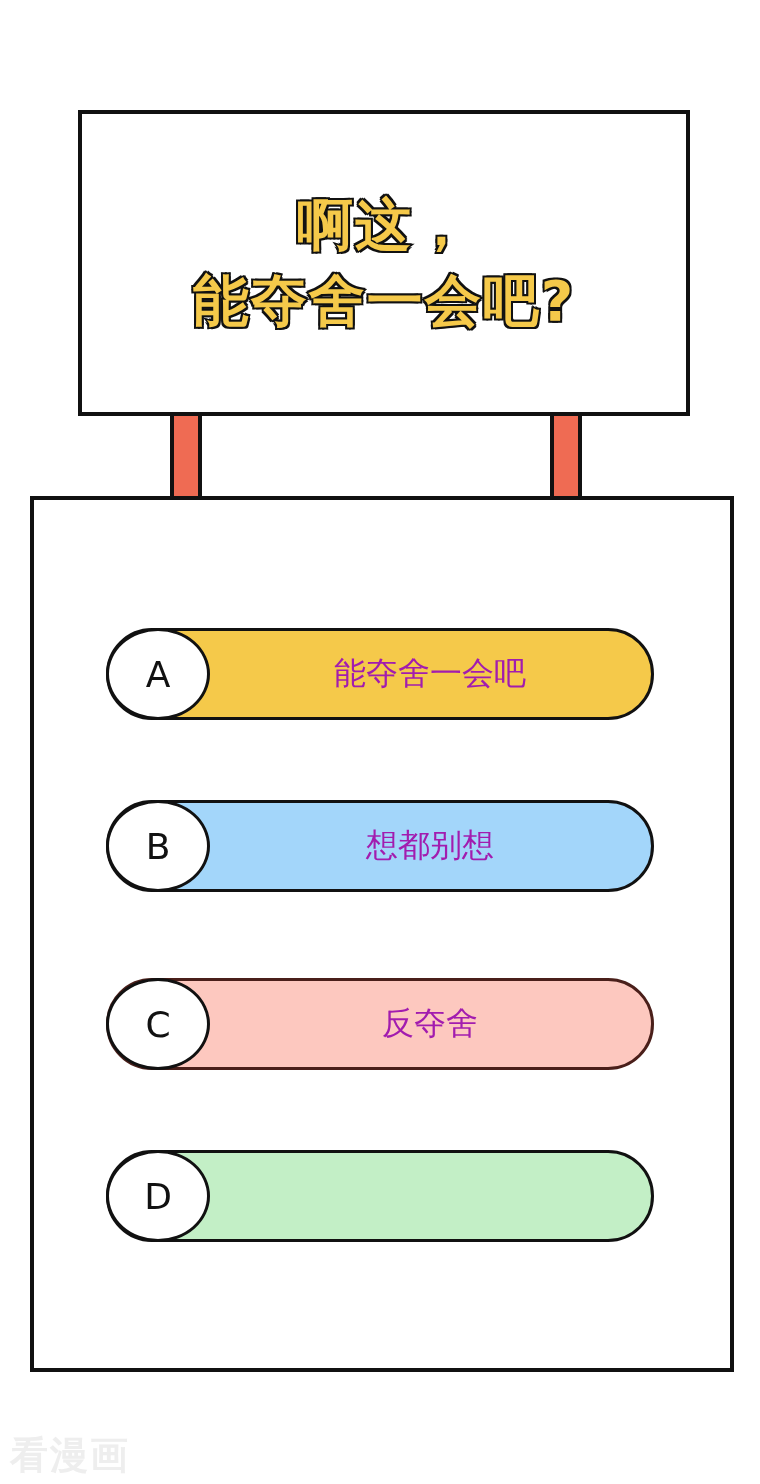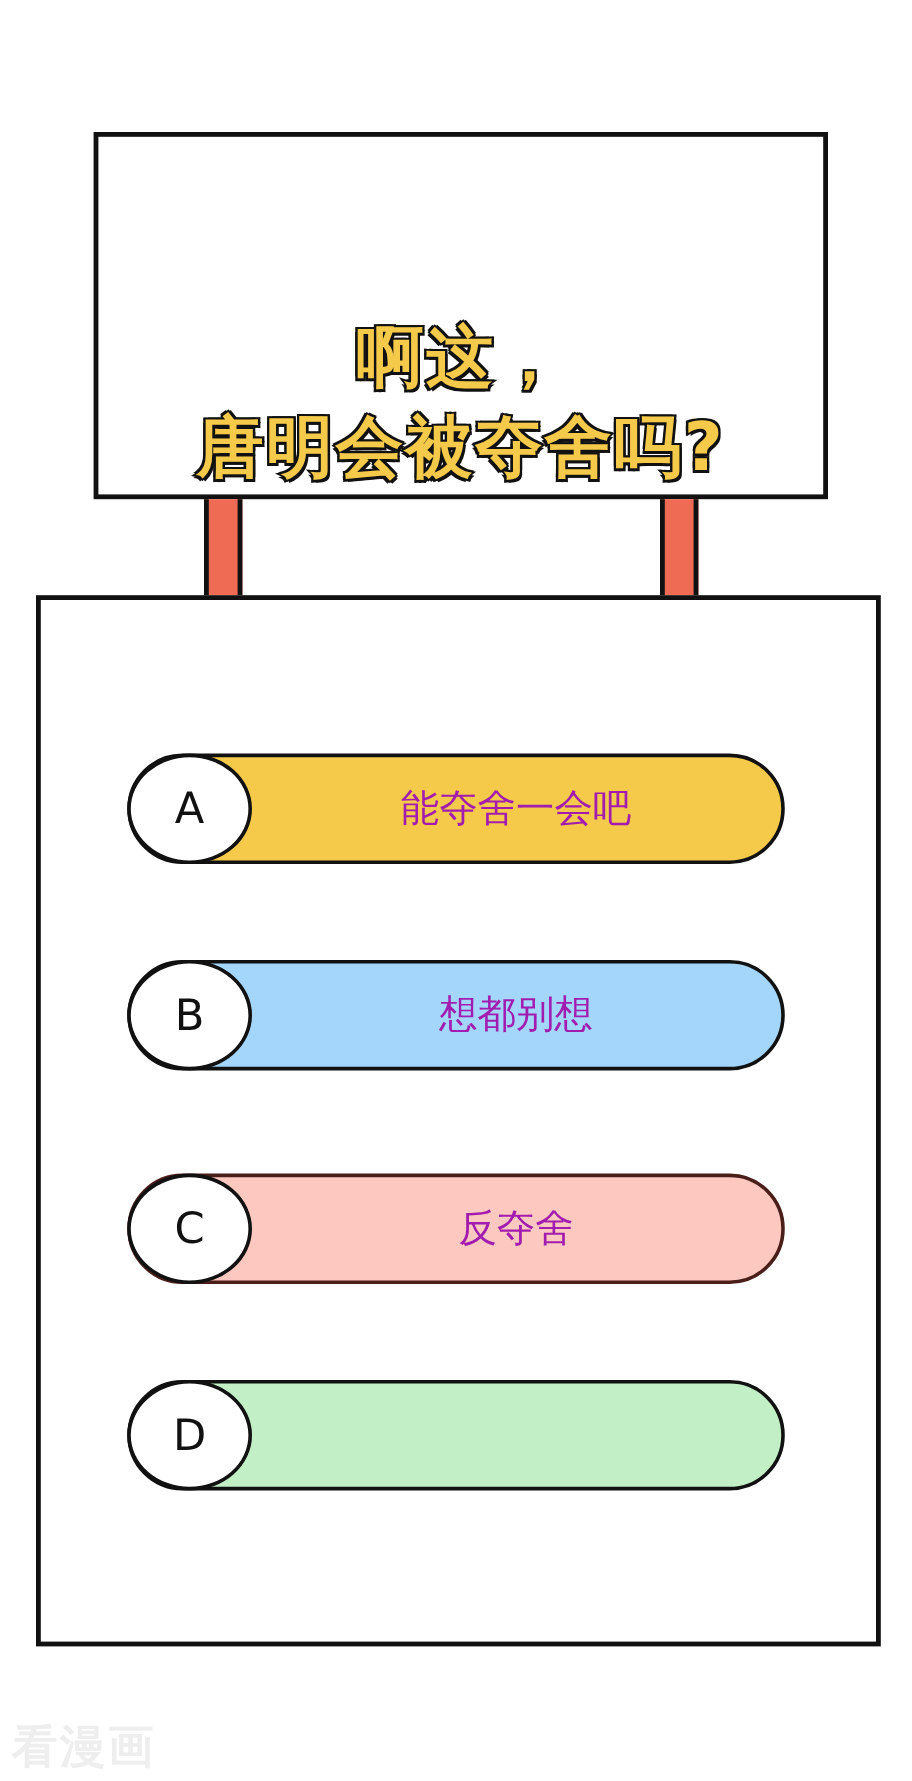--- a/index.html
+++ b/index.html
@@ -3,21 +3,21 @@
 <meta charset="utf-8">
 <style>
   html, body { margin:0; padding:0; }
   body {
     width:760px; height:1484px; background:#ffffff; position:relative; overflow:hidden;
     font-family: "DejaVu Sans", "Liberation Sans", sans-serif;
   }
   .sign {
     position:absolute; left:78px; top:110px; width:612px; height:306px;
     border:4px solid #111; background:#fff; box-sizing:border-box;
-    display:flex; flex-direction:column; align-items:center; justify-content:flex-end;
+    display:flex; flex-direction:column; align-items:center; justify-content:center;
   }
   .title-line {
     font-size:56px; font-weight:bold; color:#f5c94a; line-height:1.35;
     -webkit-text-stroke:3px #111; paint-order:stroke fill;
     text-shadow: 2px 2px 0 #111, -2px -2px 0 #111, 2px -2px 0 #111, -2px 2px 0 #111;
     letter-spacing:2px;
   }
   .post {
     position:absolute; top:416px; width:32px; height:82px;
     background:#ef6b53; border-left:4px solid #111; border-right:4px solid #111; box-sizing:border-box;
@@ -48,21 +48,21 @@
   .watermark {
     position:absolute; left:10px; top:1430px; font-size:38px; font-weight:bold;
     color:#eeeeee; letter-spacing:2px;
   }
 </style>
 </head>
 <body>
 
 <div class="sign">
   <div class="title-line">啊这，</div>
-  <div class="title-line">唐明会被夺舍吗?</div>
+  <div class="title-line">能夺舍一会吧?</div>
 </div>
 
 <div class="post left"></div>
 <div class="post right"></div>
 
 <div class="board"></div>
 
 <div class="option" style="top:628px; background:#f5c94a;">
   <div class="letter">A</div>
   <div class="text">能夺舍一会吧</div>

